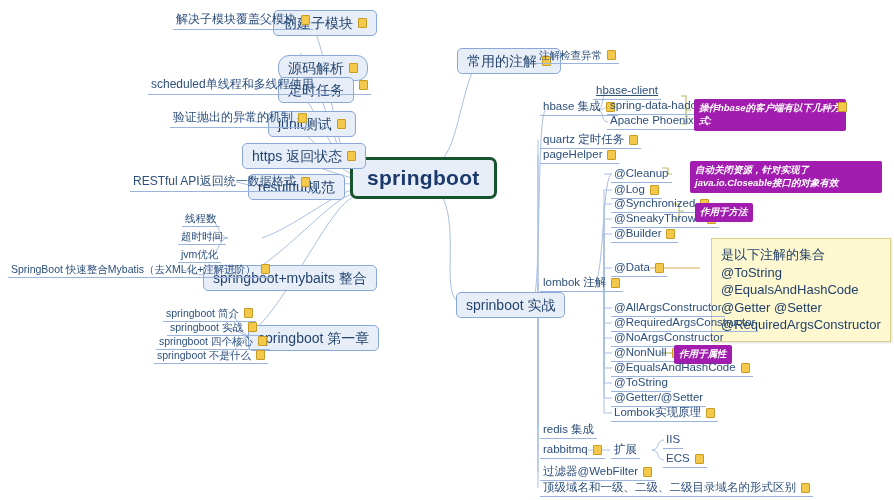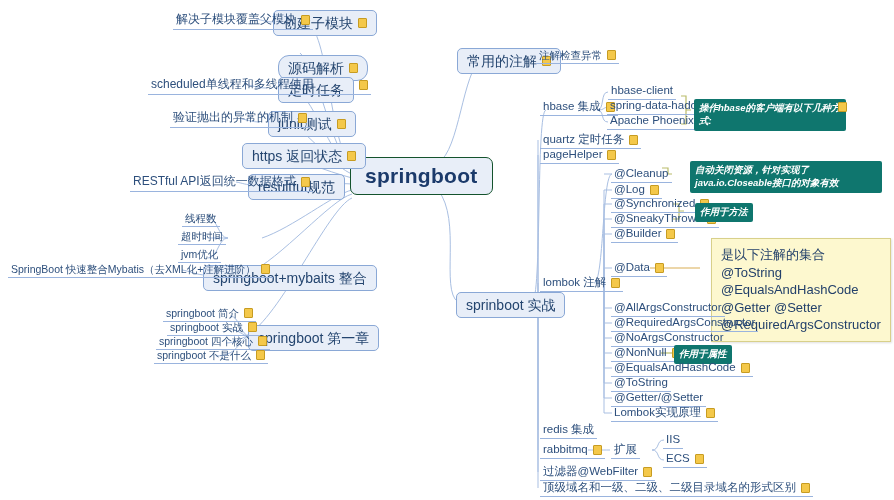--- a/index.html
+++ b/index.html
@@ -25,21 +25,21 @@
     position: absolute;
     box-sizing: border-box;
     white-space: nowrap;
     display: flex;
     align-items: center;
     line-height: 1.15;
   }
   
   .root {
     background: #e8eef8;
-    border: 1px solid #14532d;
+    border: 3px solid #14532d;
     border-radius: 7px;
     color: #1b3a6b;
     font-size: 21px;
     font-weight: bold;
     padding: 6px 14px;
     letter-spacing: .3px;
   }
   
   .box1 {
     background: #e8eef8;
@@ -53,21 +53,21 @@
   .uline {
     color: #2d4f7c;
     font-size: 12px;
     padding: 1px 3px 2px 3px;
     border-bottom: 1.6px solid #9ab4de;
   }
   .uline.tiny { font-size: 10.5px; }
   .uline.mid { font-size: 11.5px; }
   
   .green {
-    background: #0f766e;
+    background: #a21caf;
     color: #ffffff;
     font-size: 9.5px;
     font-style: italic;
     font-weight: bold;
     padding: 3px 5px;
     border-radius: 2px;
     line-height: 1.35;
     white-space: normal;
     display: block;
   }
@@ -291,21 +291,21 @@
   </div>
 
   <div class="node box1" style="left:456px; top:292px;">
     <span class="label">sprinboot 实战</span>
   </div>
 
   <div class="node uline mid" style="left:540px; top:99px;">
     <span class="label">hbase 集成</span>
     <span class="marker"></span>
   </div>
-  <div class="node uline mid" style="left:608px; top:83px;">
+  <div class="node uline mid" style="left:593px; top:83px;text-decoration:underline;">
     <span class="label">hbase-client</span>
   </div>
   <div class="node uline mid" style="left:607px; top:98px;">
     <span class="label">spring-data-hadoop</span>
   </div>
   <div class="node uline mid" style="left:607px; top:113px;">
     <span class="label">Apache Phoenix</span>
   </div>
   <div class="node" style="left:694px; top:99px; width:152px;">
     <span class="green">操作hbase的客户端有以下几种方式:</span>

